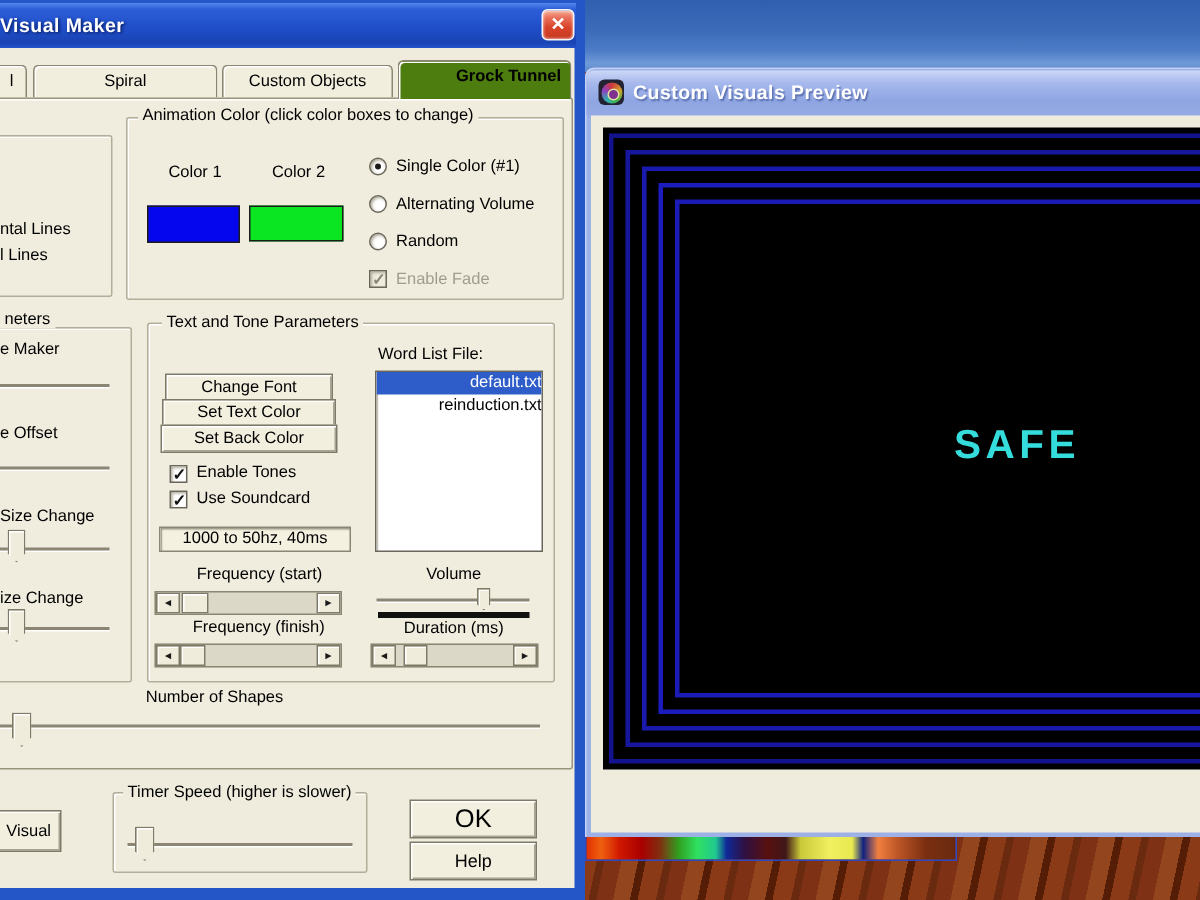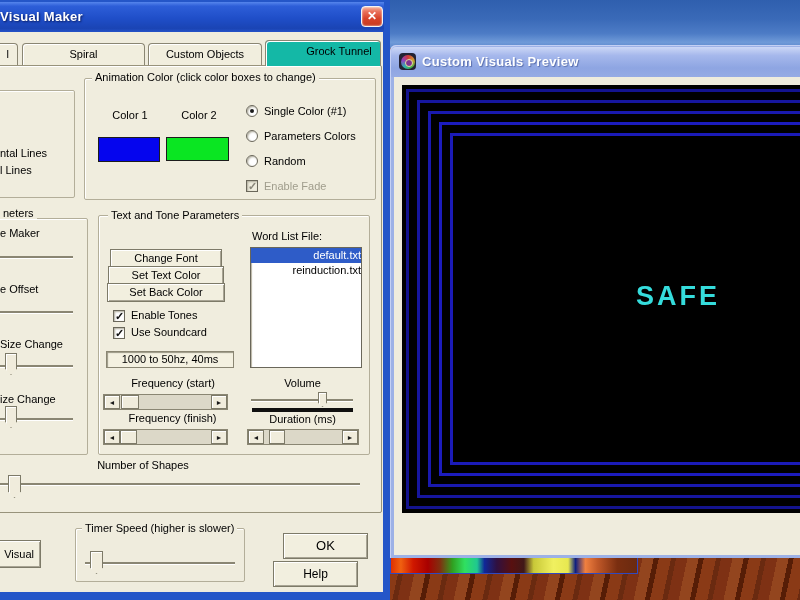--- a/index.html
+++ b/index.html
@@ -56,21 +56,21 @@
     text-shadow:1px 1px 2px #0a1c60; letter-spacing:0.3px; }
   .close-btn { left:361px; top:6px; width:22px; height:21px; border:1px solid #f4f4f4; border-radius:4px;
     background:linear-gradient(180deg,#f6b19a 0%,#e9705a 25%,#d8432a 60%,#c63a20 100%);
     color:#fff; font-weight:bold; font-size:12px; text-align:center; line-height:19px;
     box-shadow:inset 0 0 2px #fff; cursor:pointer; }
   .dlg-client { left:0; top:32px; width:383px; height:560px; background:#efecdd; }
 
   .tab { position:absolute; background:#f1eede; border:1px solid #8a8673; border-bottom:none;
     border-radius:4px 4px 0 0; text-align:center; font-size:11px; padding-top:4px;
     box-shadow:inset 1px 1px 0 #fff; }
-  .tab.active { font-weight:normal; background:#14b8a6; z-index:6;padding-left:32px; }
+  .tab.active { font-weight:bold; background:#4d7c0f; z-index:6;padding-left:32px; }
   .tab-stub   { left:-56px; top:43px; width:74px;  height:22px; text-align:right; padding-right:8px; }
   .tab-spiral { left:22px;  top:43px; width:123px; height:22px; }
   .tab-custom { left:148px; top:43px; width:114px; height:22px; }
   .tab-grock  { left:265px; top:40px; width:116px; height:26px; }
 
   .page { left:-2px; top:65px; width:384px; height:448px; background:#f0edde;
     border:1px solid #98937b; border-radius:2px; box-shadow:inset 1px 1px 0 #fff; z-index:5; }
 
   .group { position:absolute; border:1px solid #b3ae99; border-radius:2px;
     box-shadow:inset 1px 1px 0 #fff; z-index:5; }
@@ -179,21 +179,21 @@
 
   <div class="group" style="left:84px; top:78px; width:292px; height:122px;"></div>
   <div class="glabel" style="left:92px; top:71px;">Animation Color (click color boxes to change)</div>
   <div class="lbl center" style="left:100px; top:109px; width:60px;">Color 1</div>
   <div class="lbl center" style="left:168px; top:109px; width:62px;">Color 2</div>
   <div class="swatch" style="left: 98px; top: 137px; width: 62px; height: 25px; background: rgb(5, 5, 238);"></div>
   <div class="swatch" style="left: 166px; top: 137px; width: 63px; height: 24px; background: rgb(10, 230, 34);"></div>
   <div class="radio sel" style="left:246px; top:105px;"></div>
   <div class="lbl" style="left:264px; top:105px;">Single Color (#1)</div>
   <div class="radio" style="left:246px; top:130px;"></div>
-  <div class="lbl" style="left:264px; top:130px;">Parameters Colors</div>
+  <div class="lbl" style="left:264px; top:130px;">Alternating Volume</div>
   <div class="radio" style="left:246px; top:155px;"></div>
   <div class="lbl" style="left:264px; top:155px;">Random</div>
   <div class="chk dis" style="left:246px; top:180px;"></div>
   <div class="lbl dim" style="left:264px; top:180px;">Enable Fade</div>
 
   <div class="group" style="left:98px; top:215px; width:272px; height:240px;"></div>
   <div class="glabel" style="left:108px; top:209px;">Text and Tone Parameters</div>
   <div class="btn3d" style="left:110px; top:249px; width:112px; height:19px; line-height:17px;">Change Font</div>
   <div class="btn3d" style="left:108px; top:266px; width:116px; height:19px; line-height:17px;">Set Text Color</div>
   <div class="btn3d" style="left:107px; top:283px; width:118px; height:19px; line-height:17px;">Set Back Color</div>
@@ -244,16 +244,16 @@
   <div class="track" style="left:0; top:483px; width:360px;"></div>
   <div class="sthumb" style="left:8px; top:475px; width:13px; height:23px;"></div>
 
   <div class="btn3d" style="left:-25px; top:540px; width:66px; height:28px; line-height:26px; text-align:right; padding-right:6px;">Visual</div>
 
   <div class="group" style="left:75px; top:528px; width:170px; height:54px; background:#efecdd;"></div>
   <div class="glabel" style="left:82px; top:522px; background:#efecdd;">Timer Speed (higher is slower)</div>
   <div class="track" style="left:85px; top:562px; width:150px;"></div>
   <div class="sthumb" style="left:90px; top:551px; width:13px; height:23px;"></div>
 
-  <div class="btn3d" style="left:283px; top:533px; width:85px; height:26px; line-height:24px; font-size:13px;">OK</div>
+  <div class="btn3d" style="left:273px; top:533px; width:85px; height:26px; line-height:24px; font-size:17px;">OK</div>
   <div class="btn3d" style="left:273px; top:561px; width:85px; height:26px; line-height:24px; font-size:12px;">Help</div>
 
 </div>
 
 </body></html>

